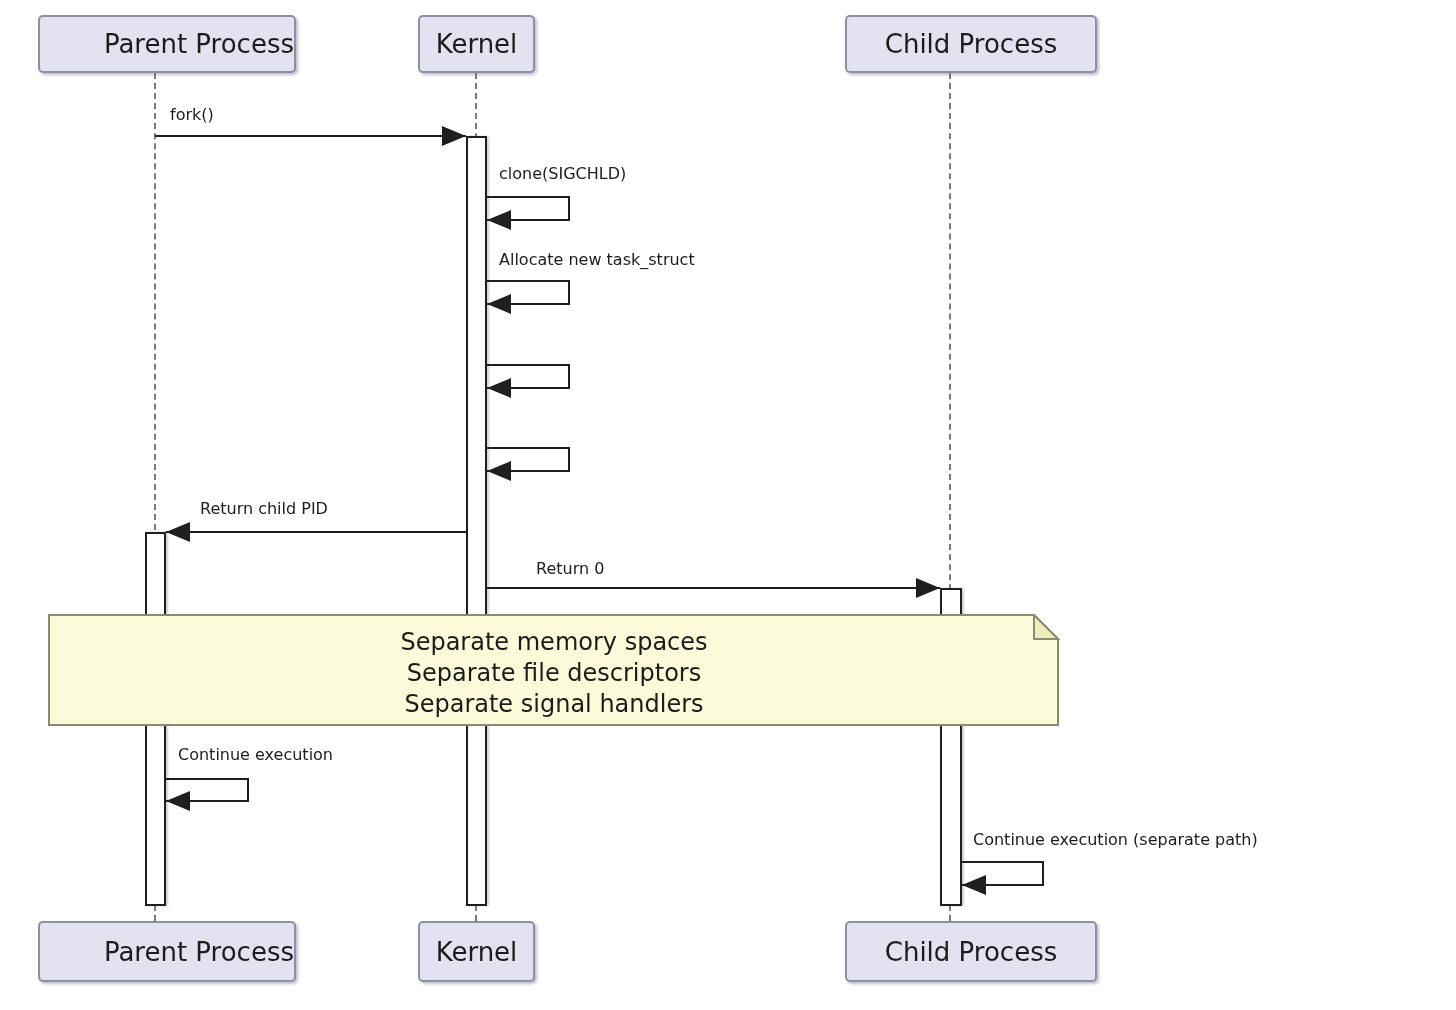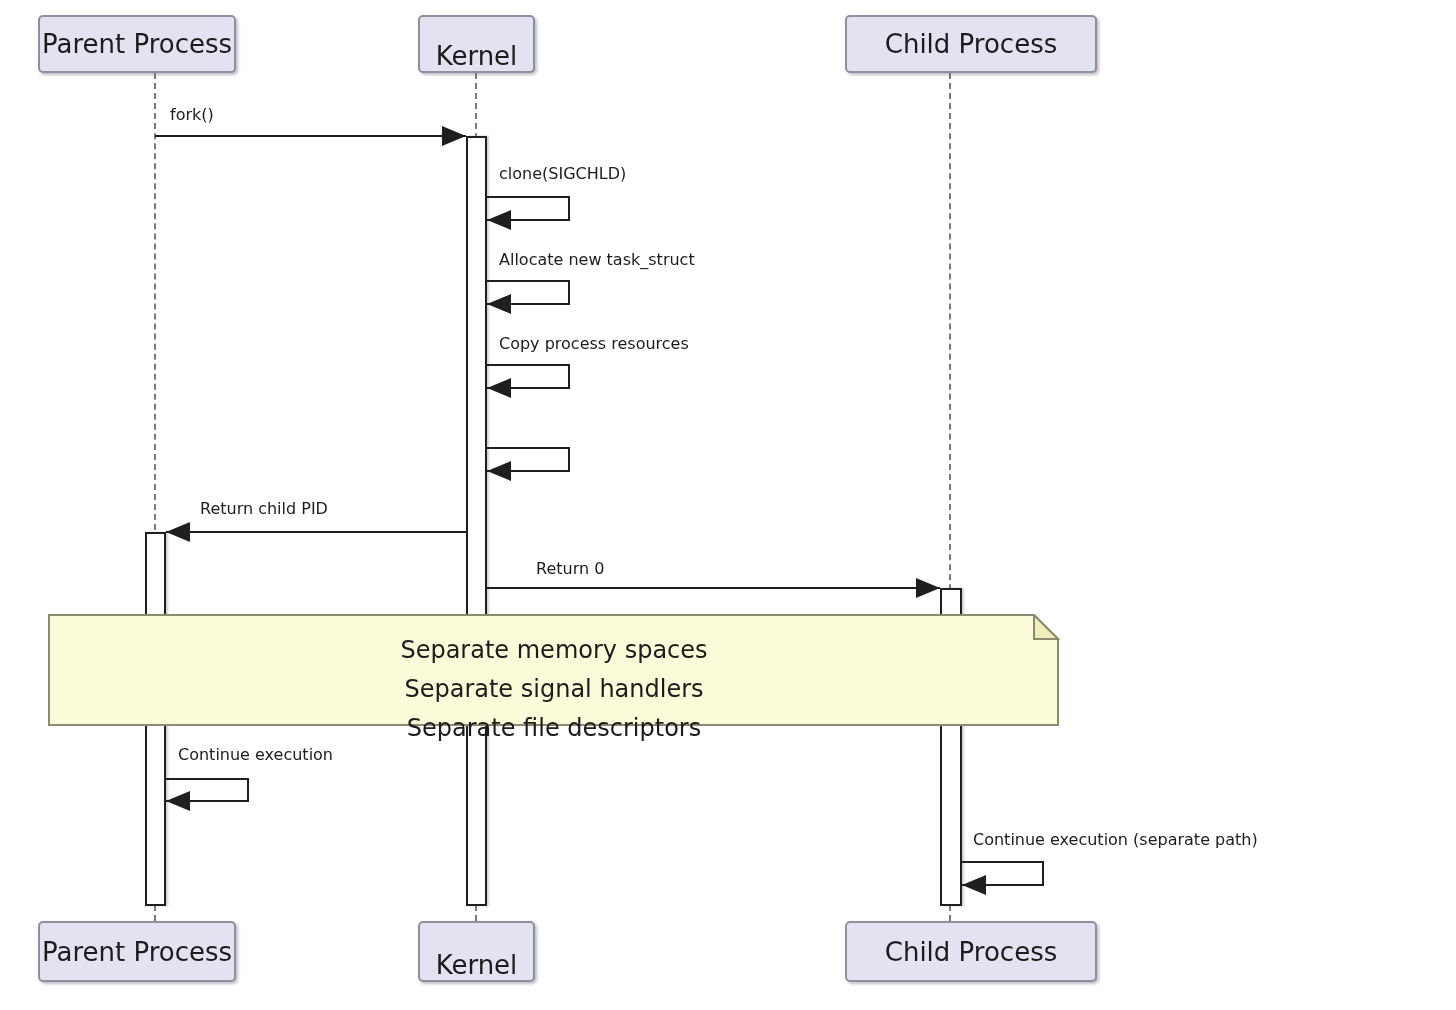--- a/index.html
+++ b/index.html
@@ -11,22 +11,22 @@
   }
   
   .pbox{
     position:absolute;height:58px;box-sizing:border-box;
     background:var(--participant-fill,#e2e2f0);
     border:2px solid var(--participant-border,#8f8fa4);
     border-radius:5px;display:flex;align-items:center;justify-content:center;
     font-size:26px;z-index:3;
     box-shadow:2px 2px 3px rgba(110,110,130,.45);
   }
-  .pbox.parent{left:38px;width:198px;}
-  .pbox.kernel{left:418px;width:117px;align-items:flex-end;}
+  .pbox.parent{left:38px;width:258px;justify-content:flex-end;}
+  .pbox.kernel{left:418px;width:117px;}
   .pbox.child{left:845px;width:252px;}
   .pbox.top{top:15px;}
   .pbox.bottom{top:921px;height:61px;}
   
   .lifeline{position:absolute;top:73px;height:848px;width:0;
     border-left:2px dashed var(--lifeline,#7a7a7a);z-index:1;}
   
   .activation{position:absolute;box-sizing:border-box;
     background:var(--activation-fill,#fff);
     border:2px solid var(--line,#1f1f1f);z-index:2;
@@ -75,21 +75,21 @@
   .lb-return-pid{left:200px;top:495px;}
   .lb-return-zero{left:499px;top:555px;margin-left:37px;}
   .lb-cont-parent{left:178px;top:741px;}
   .lb-cont-child{left:973px;top:826px;}
   
   .note-svg{position:absolute;left:48px;top:614px;z-index:5;}
   .note-shape{fill:var(--note-fill,#fbfbd9);stroke:var(--note-border,#8b8b6f);stroke-width:2;}
   .note-fold{fill:var(--note-fold,#eeeebc);stroke:var(--note-border,#8b8b6f);stroke-width:2;}
   .note-text{position:absolute;left:48px;top:616px;width:1012px;z-index:6;
     text-align:center;font-size:24px;line-height:31px;padding-top:11px;}
-  .note-text div{margin:8px;}
+  .note-text div{margin:0;}
 </style>
 </head>
 <body>
 
 <div id="canvas">
 
   <div class="lifeline" style="left:154px;"></div>
   <div class="lifeline" style="left:475px;"></div>
   <div class="lifeline" style="left:949px;"></div>
 
@@ -112,43 +112,42 @@
   <div class="ah right ah-fork"></div>
 
   <div class="mlabel lb-clone">clone(SIGCHLD)</div>
   <div class="loop loop-clone"></div>
   <div class="ah left ah-clone"></div>
 
   <div class="mlabel lb-allocate">Allocate new task_struct</div>
   <div class="loop loop-allocate"></div>
   <div class="ah left ah-allocate"></div>
 
-  <div class="mlabel lb-copy">Copy process resources</div>
   <div class="loop loop-copy"></div>
   <div class="ah left ah-copy"></div>
 
   <div class="loop loop-setup"></div>
   <div class="ah left ah-setup"></div>
 
   <div class="mlabel lb-return-pid">Return child PID</div>
   <div class="hline line-return-pid"></div>
   <div class="ah left ah-return-pid"></div>
 
   <div class="mlabel lb-return-zero">Return 0</div>
   <div class="hline line-return-zero"></div>
   <div class="ah right ah-return-zero"></div>
 
   <svg class="note-svg" width="1012" height="113">
     <polygon class="note-shape" points="1,1 986,1 1010,25 1010,111 1,111"></polygon>
     <polygon class="note-fold" points="986,1 1010,25 986,25"></polygon>
   </svg>
   <div class="note-text">
     <div>Separate memory spaces</div>
+    <div>Separate file descriptors</div>
     <div>Separate signal handlers</div>
-    <div>Separate file descriptors</div>
   </div>
 
   <div class="mlabel lb-cont-parent">Continue execution</div>
   <div class="loop loop-cont-parent"></div>
   <div class="ah left ah-cont-parent"></div>
 
   <div class="mlabel lb-cont-child">Continue execution (separate path)</div>
   <div class="loop loop-cont-child"></div>
   <div class="ah left ah-cont-child"></div>
 

